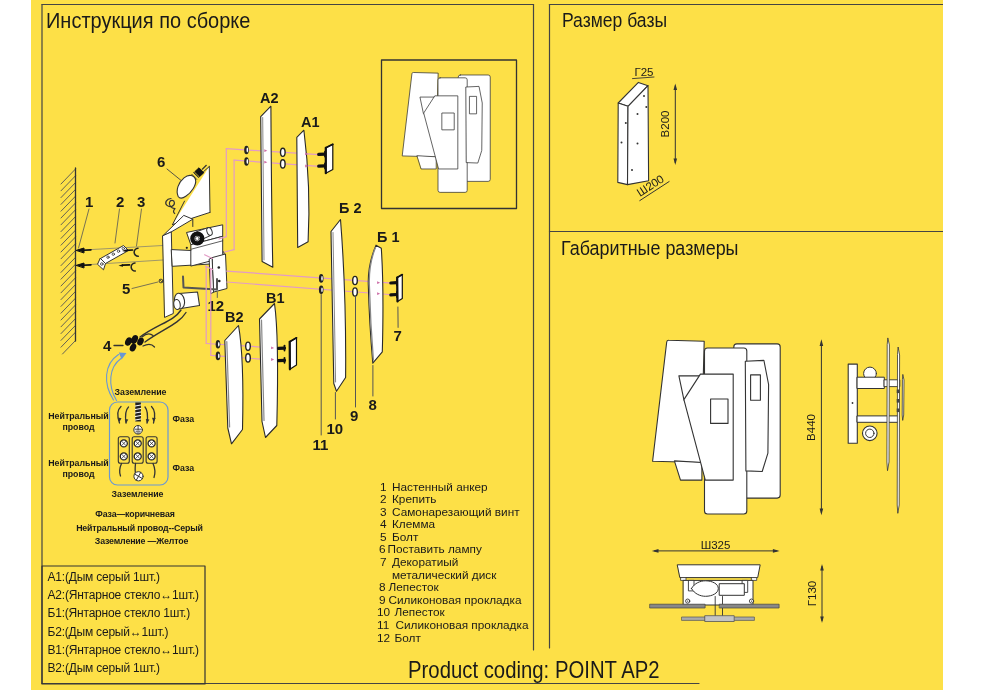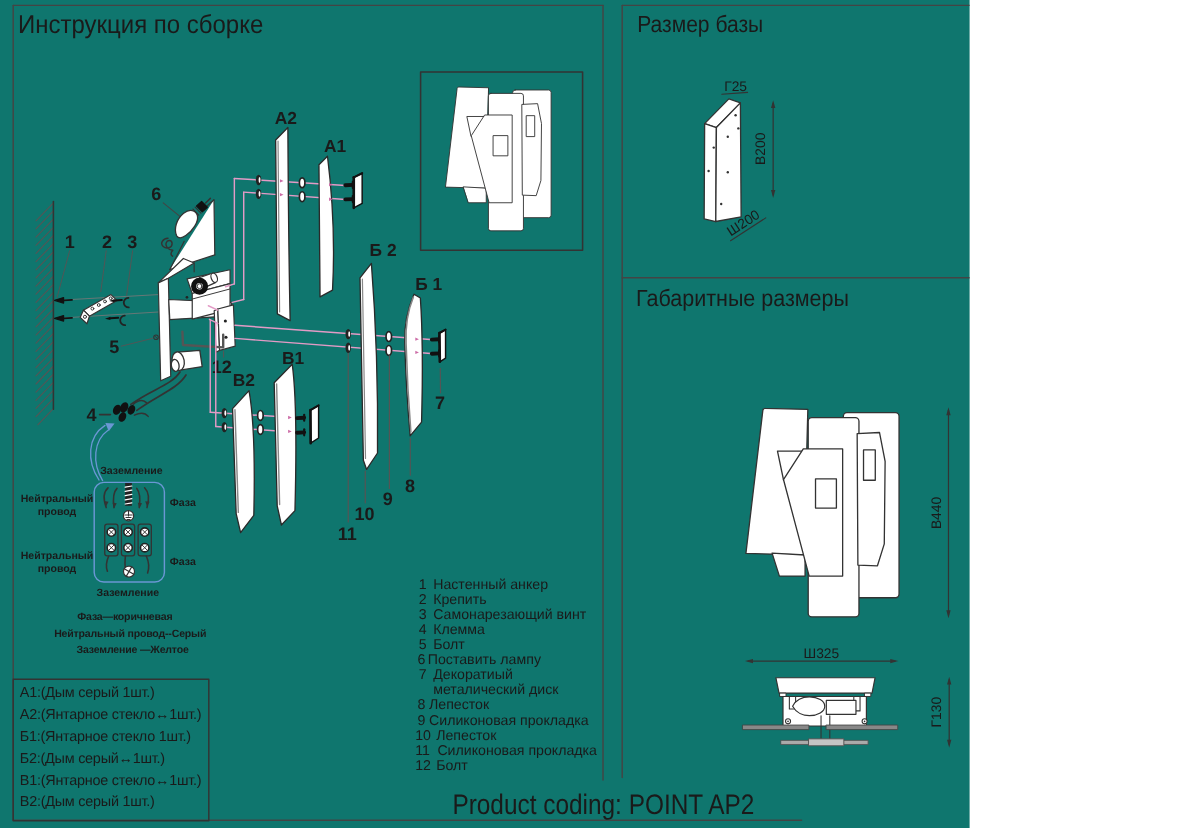--- a/index.html
+++ b/index.html
@@ -1,17 +1,17 @@
 <!DOCTYPE html>
 <html><head>
 <meta charset="utf-8">
 <style>
 html,body{margin:0;padding:0;background:#fff;}
-#page{position:relative;width:808px;height:690px;background:#0f766e;overflow:hidden;
-font-family:"Liberation Sans",sans-serif;}
+#page{position:relative;width:912px;height:690px;background:#fde047;overflow:hidden;
+font-family:"Liberation Sans",sans-serif;margin-left:31px;}
 svg text{font-family:"Liberation Sans",sans-serif;fill:#1a1a1a;}
 </style>
 </head>
 <body>
 <div id="page">
 <svg width="1000" height="690" viewBox="0 0 1000 690" fill="none" stroke-linecap="round" stroke-linejoin="round">
 
 <g stroke="#444" stroke-width="1.2">
 <line x1="11" y1="4.5" x2="502.5" y2="4.5"></line>
 <line x1="11" y1="4.5" x2="11" y2="683.5"></line>

